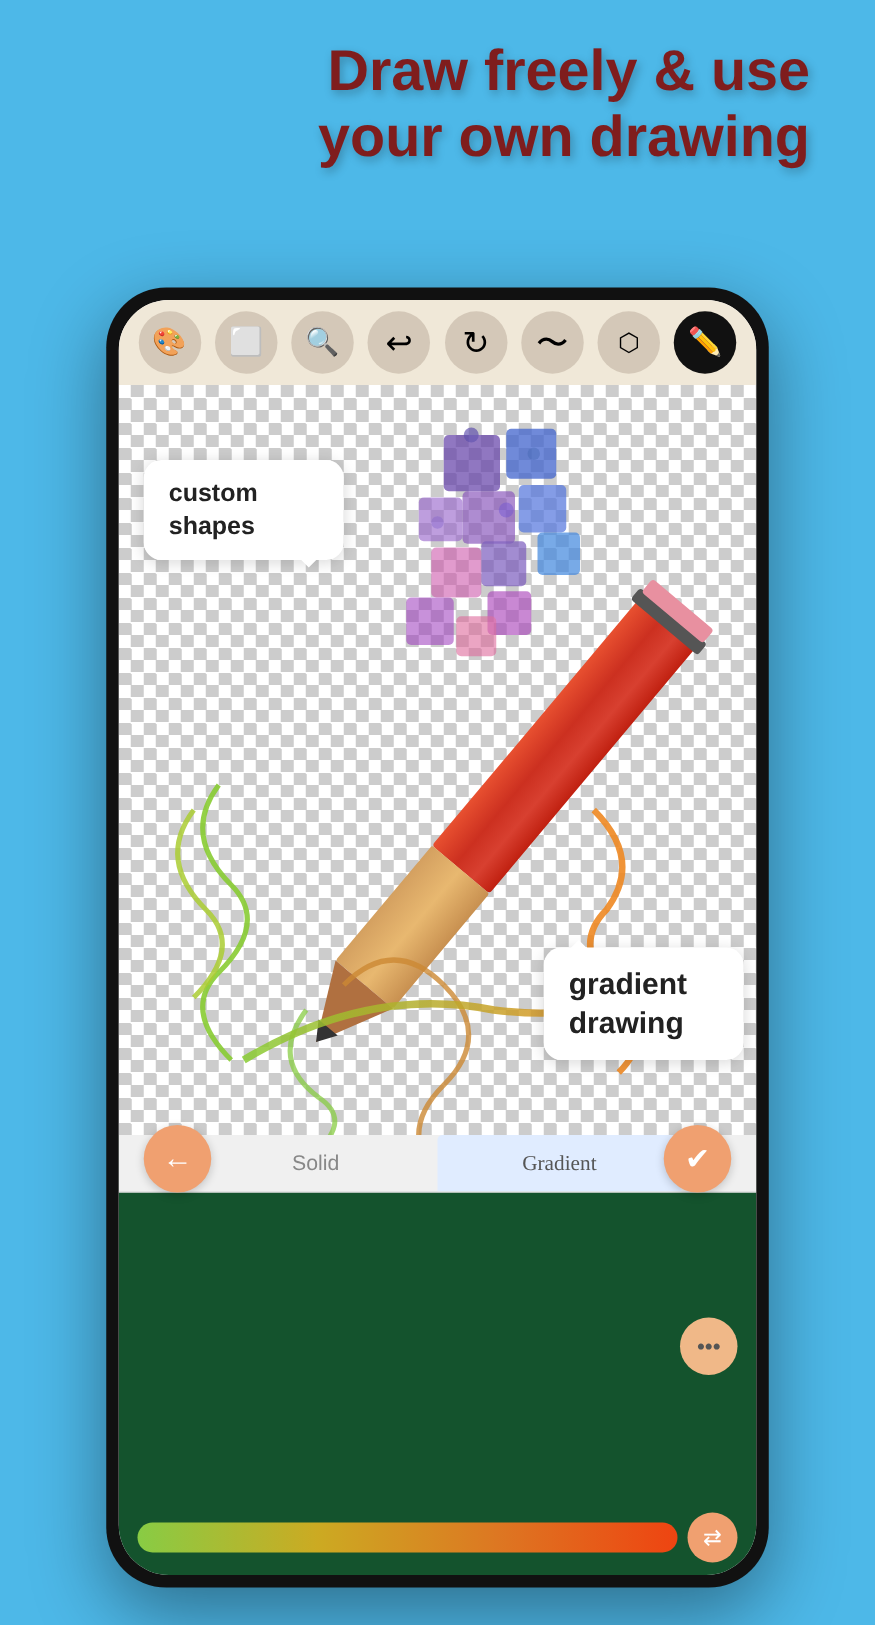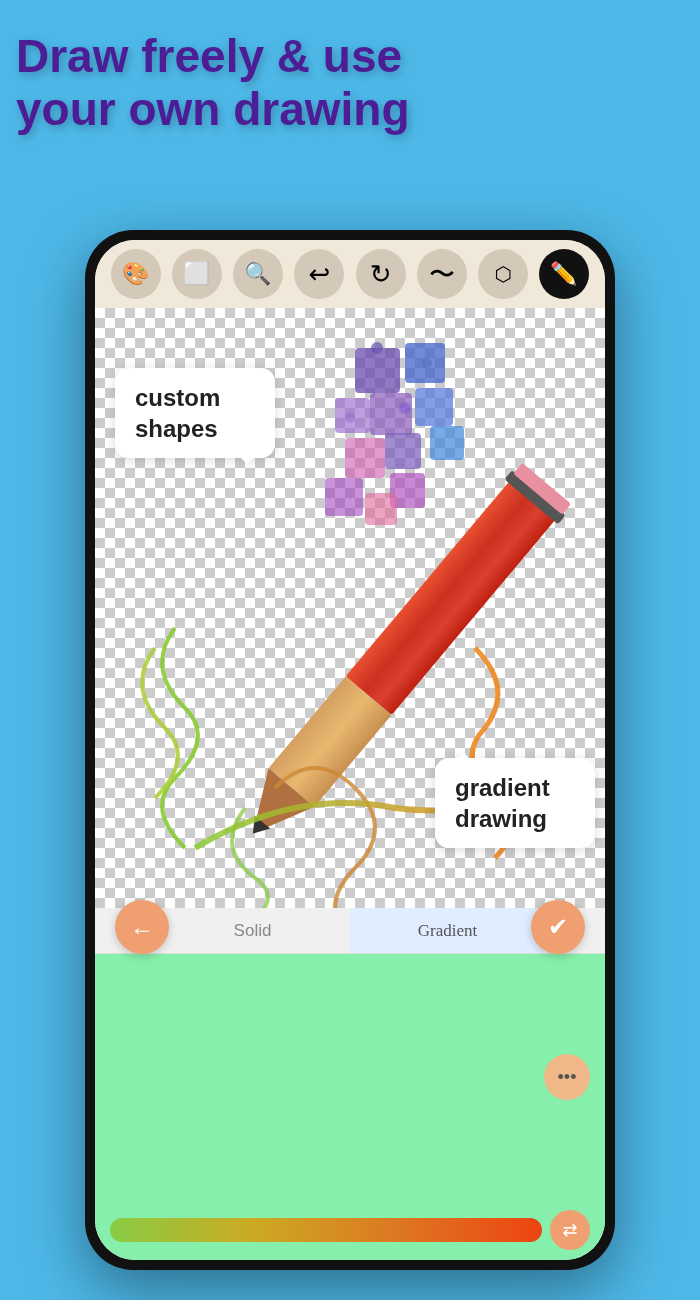--- a/index.html
+++ b/index.html
@@ -10,27 +10,27 @@
       font-family: 'Arial', sans-serif;
       overflow: hidden;
       position: relative;
     }
 
     
     .header-text {
       position: absolute;
       top: 30px;
       left: 0; right: 0;
-      text-align: left;
-      color: #4c1d95;
+      text-align: right;
+      color: #7f1d1d;
       font-size: 46px;
       font-weight: 900;
       line-height: 1.15;
       text-shadow: 2px 3px 8px rgba(0,0,0,0.25);
-      padding: 0 16px;
+      padding: 0 52px;
     }
 
     
     .phone-frame {
       position: absolute;
       top: 230px;
       left: 50%;
       transform: translateX(-50%);
       width: 530px;
       height: 1040px;
@@ -94,21 +94,21 @@
     }
 
     
     .callout-shapes {
       position: absolute;
       top: 60px;
       left: 20px;
       background: white;
       border-radius: 14px;
       padding: 14px 20px;
-      font-size: 24px;
+      font-size: 20px;
       font-weight: bold;
       color: #222;
       box-shadow: 0 2px 12px rgba(0,0,0,0.15);
       max-width: 160px;
       line-height: 1.3;
     }
     .callout-shapes::after {
       content: '';
       position: absolute;
       bottom: -14px;
@@ -141,21 +141,21 @@
       border: 8px solid transparent;
       border-bottom-color: white;
     }
 
     
     .bottom-panel {
       position: absolute;
       top: 668px;
       left: 0; right: 0;
       bottom: 0;
-      background: #86efac;
+      background: #14532d;
     }
 
     
     .paint-tabs {
       display: flex;
       height: 46px;
       align-items: center;
       background: #f0f0f0;
       border-bottom: 1px solid #ddd;
       padding: 0 60px;

